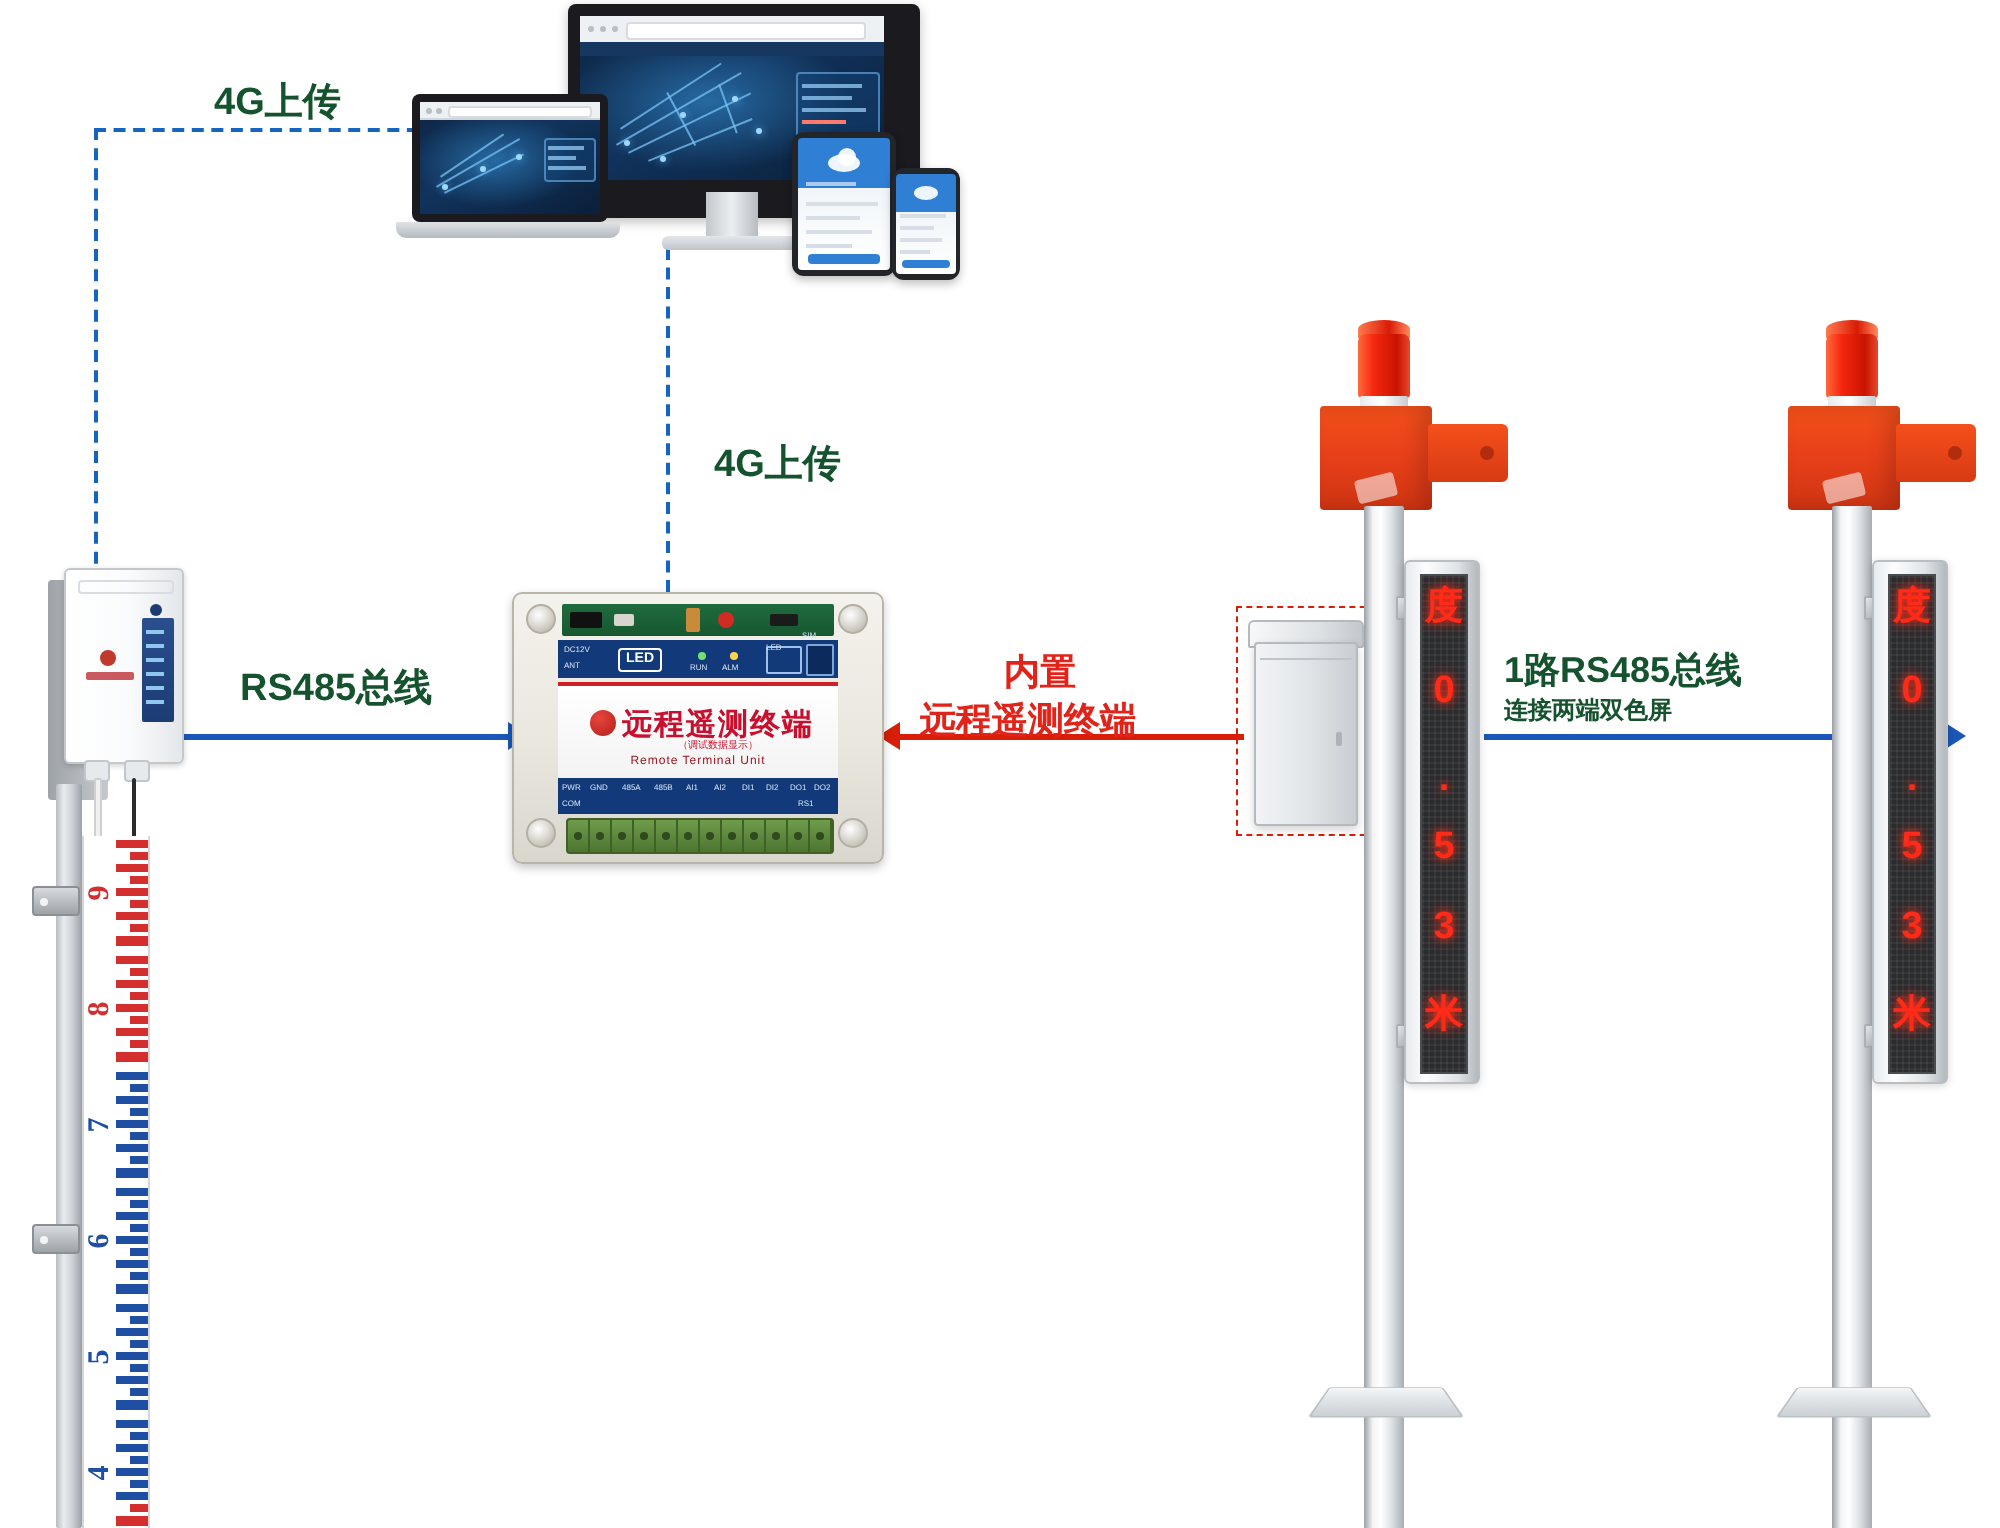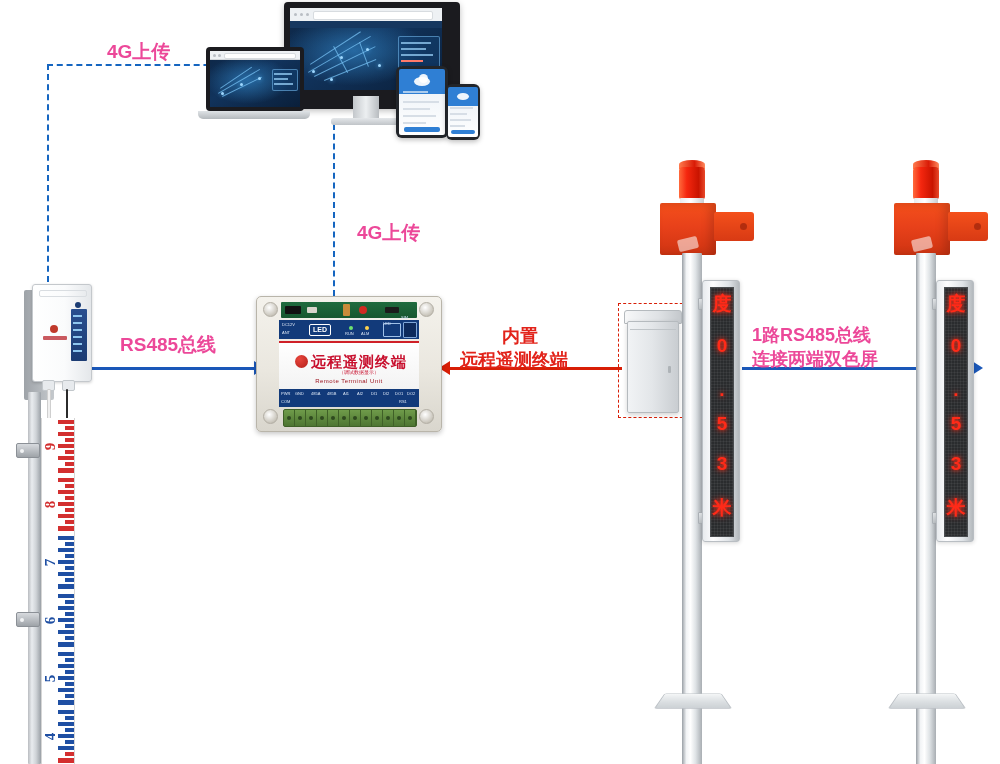--- a/index.html
+++ b/index.html
@@ -20,21 +20,21 @@
   }
 
   
   .abs { position: absolute; }
   .lbl {
     position: absolute;
     white-space: nowrap;
     font-weight: 700;
     line-height: 1.28;
   }
-  .lbl-blue { color: #ec4899; text-align: right; }
+  .lbl-blue { color: #14532d; text-align: right; }
   .lbl-red  { color: #e2231a; }
 
   
   .dashline {
     position: absolute;
     background: transparent;
   }
   .dash-v {
     border-left: 2px dashed #1565c0;
   }
@@ -459,21 +459,21 @@
   <div class="lbl lbl-blue" style="left:107px; top:40px; font-size:19px;">4G上传</div>
 
   <div class="lbl lbl-blue" style="left:357px; top:221px; font-size:19px;">4G上传</div>
 
   <div class="lbl lbl-blue" style="left:120px; top:333px; font-size:19px;">RS485总线</div>
 
   <div class="lbl lbl-red" style="left:502px; top:325px; font-size:18px;">内置</div>
   <div class="lbl lbl-red" style="left:460px; top:349px; font-size:18px;">远程遥测终端</div>
 
   <div class="lbl lbl-blue" style="left:752px; top:324px; font-size:18px;">1路RS485总线</div>
-  <div class="lbl lbl-blue" style="left:752px; top:348px; font-size:18px;">连接两端双色屏</div>
+  <div class="lbl lbl-blue" style="left:752px; top:348px; font-size:12px;">连接两端双色屏</div>
 
   <div class="abs" style="left:198px; top:0px; width:290px; height:146px;">
 
     <div class="monitor-bezel" style="left:86px; top:2px; width:164px; height:94px;">
       <div class="abs scr-dark" style="left:6px; top:6px; width:152px; height:82px; overflow:hidden;">
         <div class="browserbar" style="height:13px;">
           <div class="bb-dot" style="left:4px; top:5px;"></div>
           <div class="bb-dot" style="left:10px; top:5px;"></div>
           <div class="bb-dot" style="left:16px; top:5px;"></div>
           <div class="bb-url" style="left:23px; top:3px; width:118px; height:7px;"></div>

